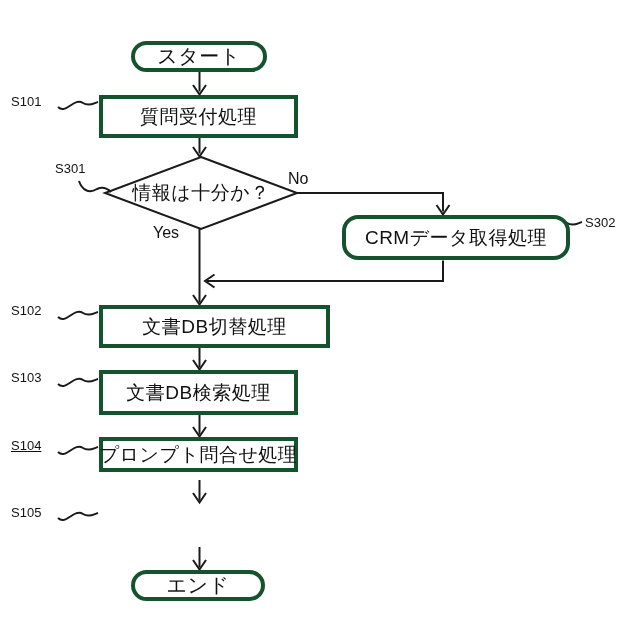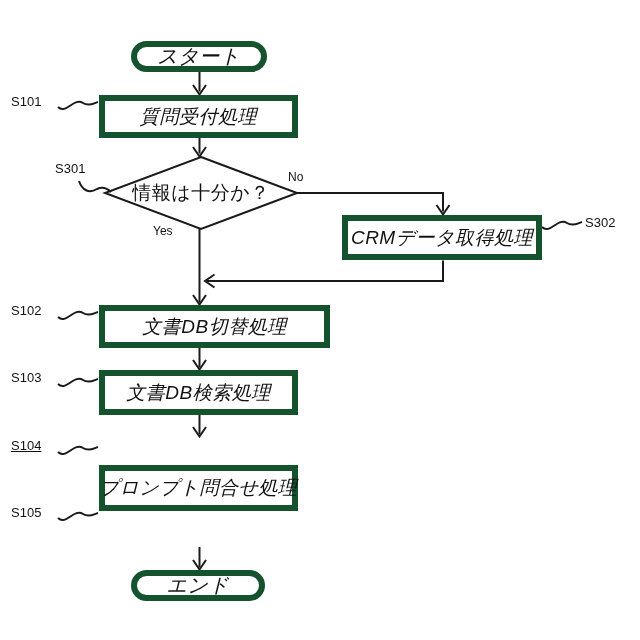--- a/index.html
+++ b/index.html
@@ -27,29 +27,28 @@
     fill: none;
     stroke-linejoin: miter;
     stroke-linecap: butt;
   }
   .diamond-shape {
     fill: #ffffff;
   }
   .node {
     position: absolute;
     box-sizing: border-box;
-    border: 6px solid #14532d;
+    border: 4px solid #14532d;
     background: #ffffff;
     display: flex;
     align-items: center;
     justify-content: center;
     font-size: 19px;
     white-space: nowrap;
     letter-spacing: 0.5px;
-    font-style: italic;
   }
   .terminal {
     border-radius: 16px;
     font-size: 20px;
   }
   .decision-label {
     position: absolute;
     display: flex;
     align-items: center;
     justify-content: center;
@@ -57,21 +56,21 @@
     white-space: nowrap;
     letter-spacing: 0.5px;
   }
   .step-label {
     position: absolute;
     font-size: 13px;
     white-space: nowrap;
   }
   .branch-label {
     position: absolute;
-    font-size: 12px;
+    font-size: 16px;
     white-space: nowrap;
   }
 </style>
 </head>
 <body>
 
 <div class="canvas">
 
   <svg class="layer" width="640" height="640" viewBox="0 0 640 640">
     <defs>
@@ -118,27 +117,27 @@
       <use href="#sq" transform="translate(58,513)"></use>
     </g>
   </svg>
 
   <div class="node terminal" style="left:131px; top:41px; width:136px; height:31px;">スタート</div>
 
   <div class="node terminal" style="left:131px; top:570px; width:134px; height:31px;">エンド</div>
 
   <div class="node" style="left:99px; top:95px; width:199px; height:43px;">質問受付処理</div>
 
-  <div class="node" style="left:342px; top:215px; width:200px; height:45px;">CRMデータ取得処理</div>
+  <div class="node" style="left:342px; top:215px; width:228px; height:45px;border-radius:16px;">CRMデータ取得処理</div>
 
   <div class="node" style="left:99px; top:305px; width:231px; height:43px;">文書DB切替処理</div>
 
   <div class="node" style="left:99px; top:370px; width:199px; height:45px;">文書DB検索処理</div>
 
-  <div class="node" style="left:99px; top:437px; width:199px; height:46px;margin-top:28px;">プロンプト問合せ処理</div>
+  <div class="node" style="left:99px; top:437px; width:199px; height:35px;">プロンプト問合せ処理</div>
 
 
   <div class="decision-label" style="left:117px; top:181px; width:168px; height:24px;">情報は十分か？</div>
 
   <div class="step-label" style="left:11px; top:94px;">S101</div>
 
   <div class="step-label" style="left:55px; top:161px;">S301</div>
 
   <div class="step-label" style="left:585px; top:215px;">S302</div>
 

